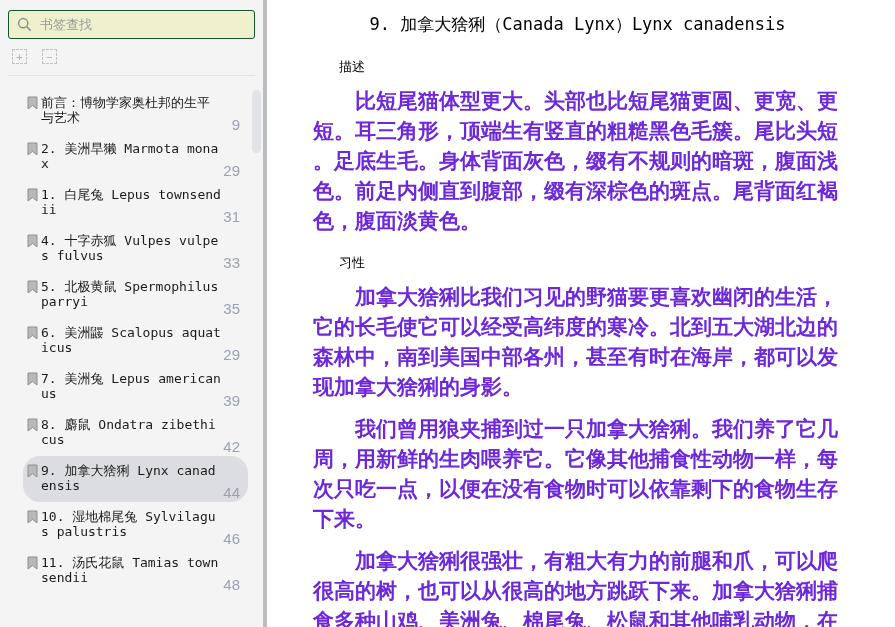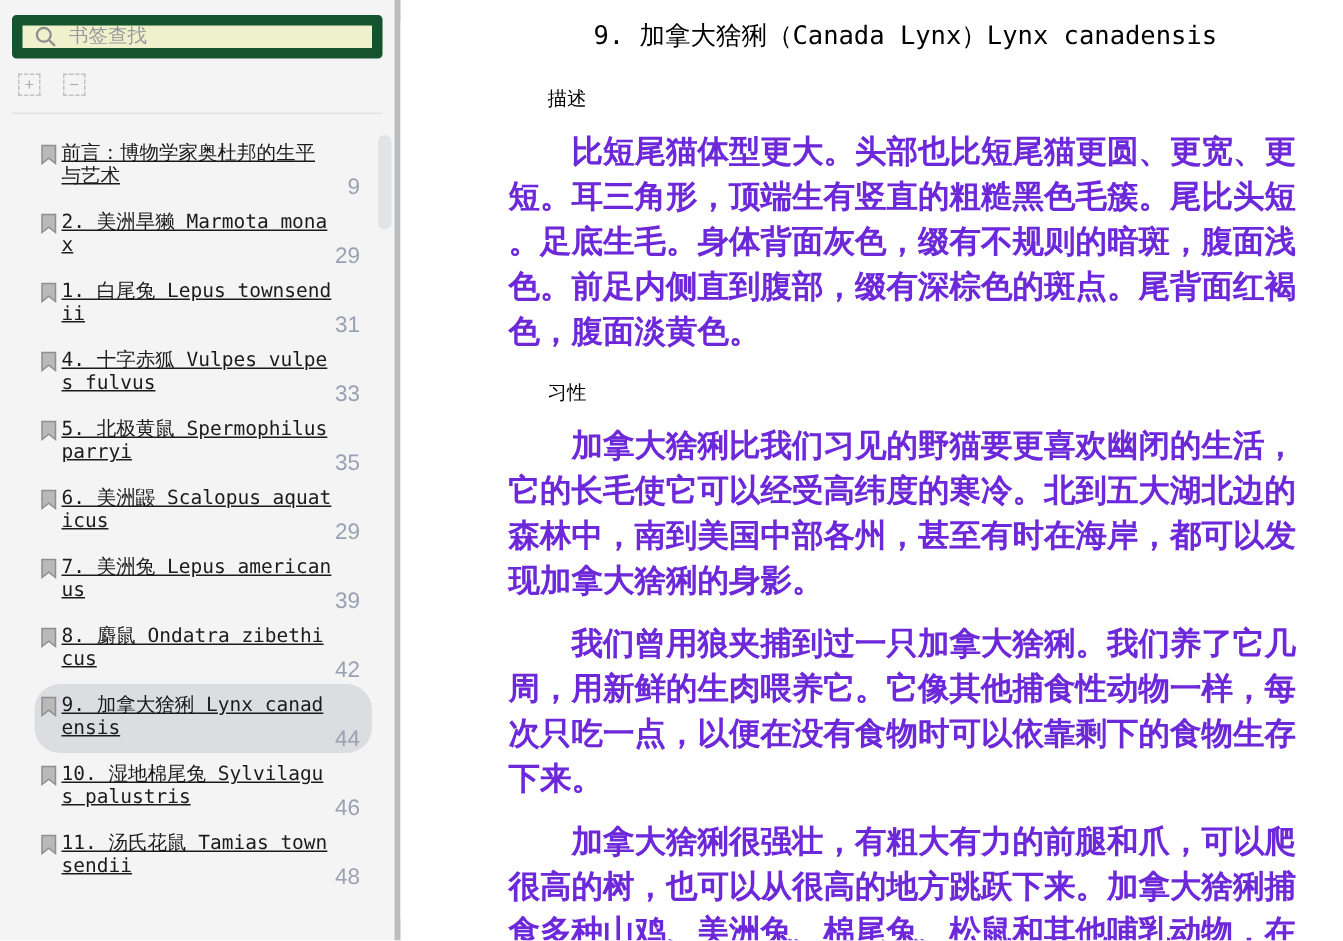--- a/index.html
+++ b/index.html
@@ -6,21 +6,21 @@
   html, body { width: 895px; height: 627px; overflow: hidden; background: #fff; }
   body { font-family: "DejaVu Sans Mono", "Liberation Mono", monospace; position: relative; }
 
   
   .sidebar {
     position: absolute; left: 0; top: 0; width: 263px; height: 627px;
     background: #f4f4f5; overflow: hidden;
   }
   .search-box {
     margin: 10px 8px 0 8px; height: 29px;
-    background: #eff1cc; border: 7px solid #14532d; border-radius: 3px;
+    background: #eff1cc; border: 1px solid #14532d; border-radius: 3px;
     display: flex; align-items: center; padding: 0 8px; gap: 8px;
   }
   .search-box svg { flex: 0 0 auto; }
   .search-box input {
     flex: 1; border: none; outline: none; background: transparent;
     font-family: "DejaVu Sans Mono", "Liberation Mono", monospace;
     font-size: 13px; color: #555;
   }
   .search-box input::placeholder { color: #9a9a9a; opacity: 1; }
 
@@ -34,41 +34,41 @@
 
   .bookmark-list { padding-top: 12px; }
   .bookmark-item {
     position: relative; margin: 0 15px 0 23px;
     padding: 7px 27px 9px 18px; cursor: pointer;
   }
   .bookmark-item.selected { background: #dcdde1; border-radius: 17px; }
   .bm-icon { position: absolute; left: 4px; top: 8px; }
   .bm-label {
     font-size: 13px; line-height: 15px; color: #1b1b1b;
-    word-break: break-all; display: block; max-width: 180px; text-decoration: underline;
+    word-break: break-all; display: block; max-width: 180px;
   }
   .bm-page {
     position: absolute; right: 8px; bottom: 1px;
     font-family: "Liberation Sans", sans-serif;
     font-size: 15px; color: #9aa1b3;
   }
 
   .scroll-thumb {
     position: absolute; top: 90px; right: 2px; width: 9px; height: 63px;
     border-radius: 5px; background: #e2e3e6; cursor: pointer;
   }
   .pane-divider {
     position: absolute; left: 263px; top: 0; width: 4px; height: 627px;
     background: #bbbcc0;
   }
 
   
   .doc {
     position: absolute; left: 267px; top: 0; right: 0; bottom: 0;
-    background: #ffffff; padding: 12px 14px 0 72px; overflow: hidden; border-radius: 16px;
+    background: #ffffff; padding: 12px 14px 0 46px; overflow: hidden; border-radius: 16px;
   }
   .doc-inner { width: 529px; }
   .doc-title {
     font-size: 17px; line-height: 24px; color: #000;
     text-align: center; margin-bottom: 16px; white-space: nowrap;
   }
   .doc-heading {
     font-size: 13px; line-height: 30px; color: #000;
     text-indent: 2em; margin: 12px 0 4px 0;
   }

